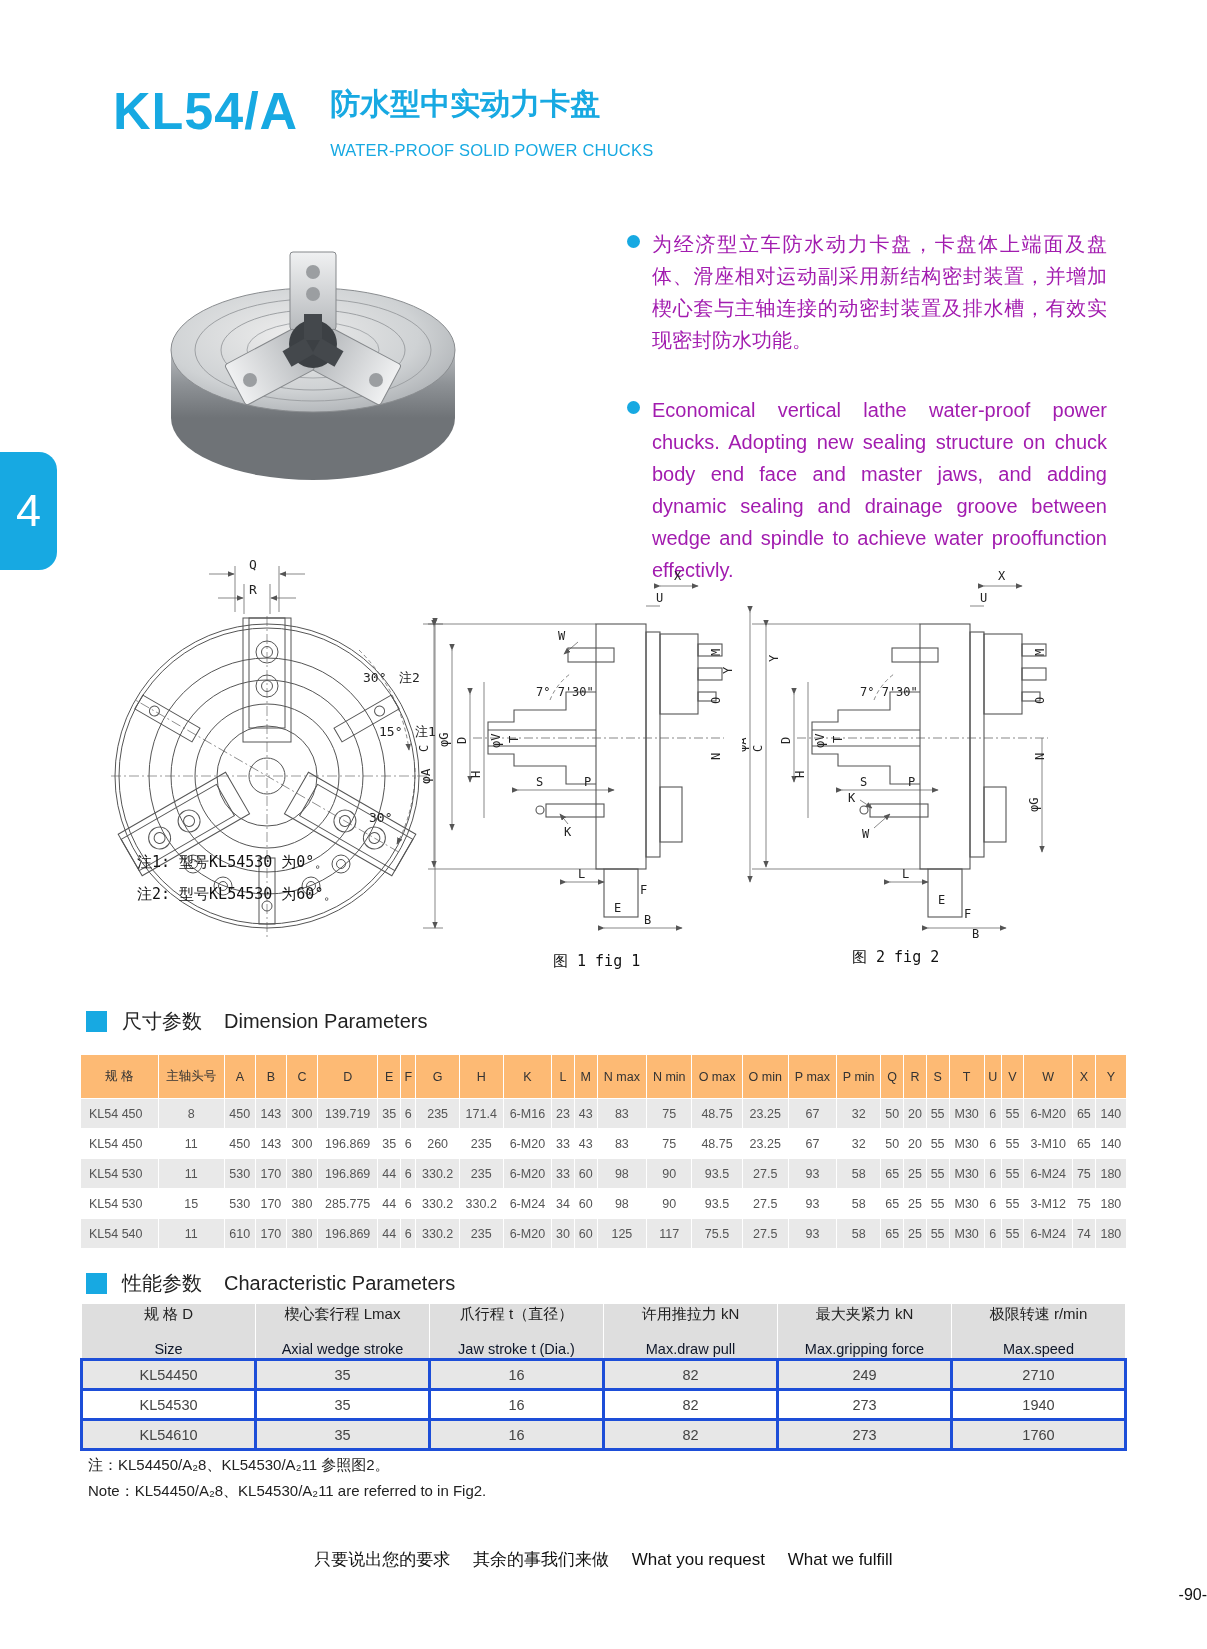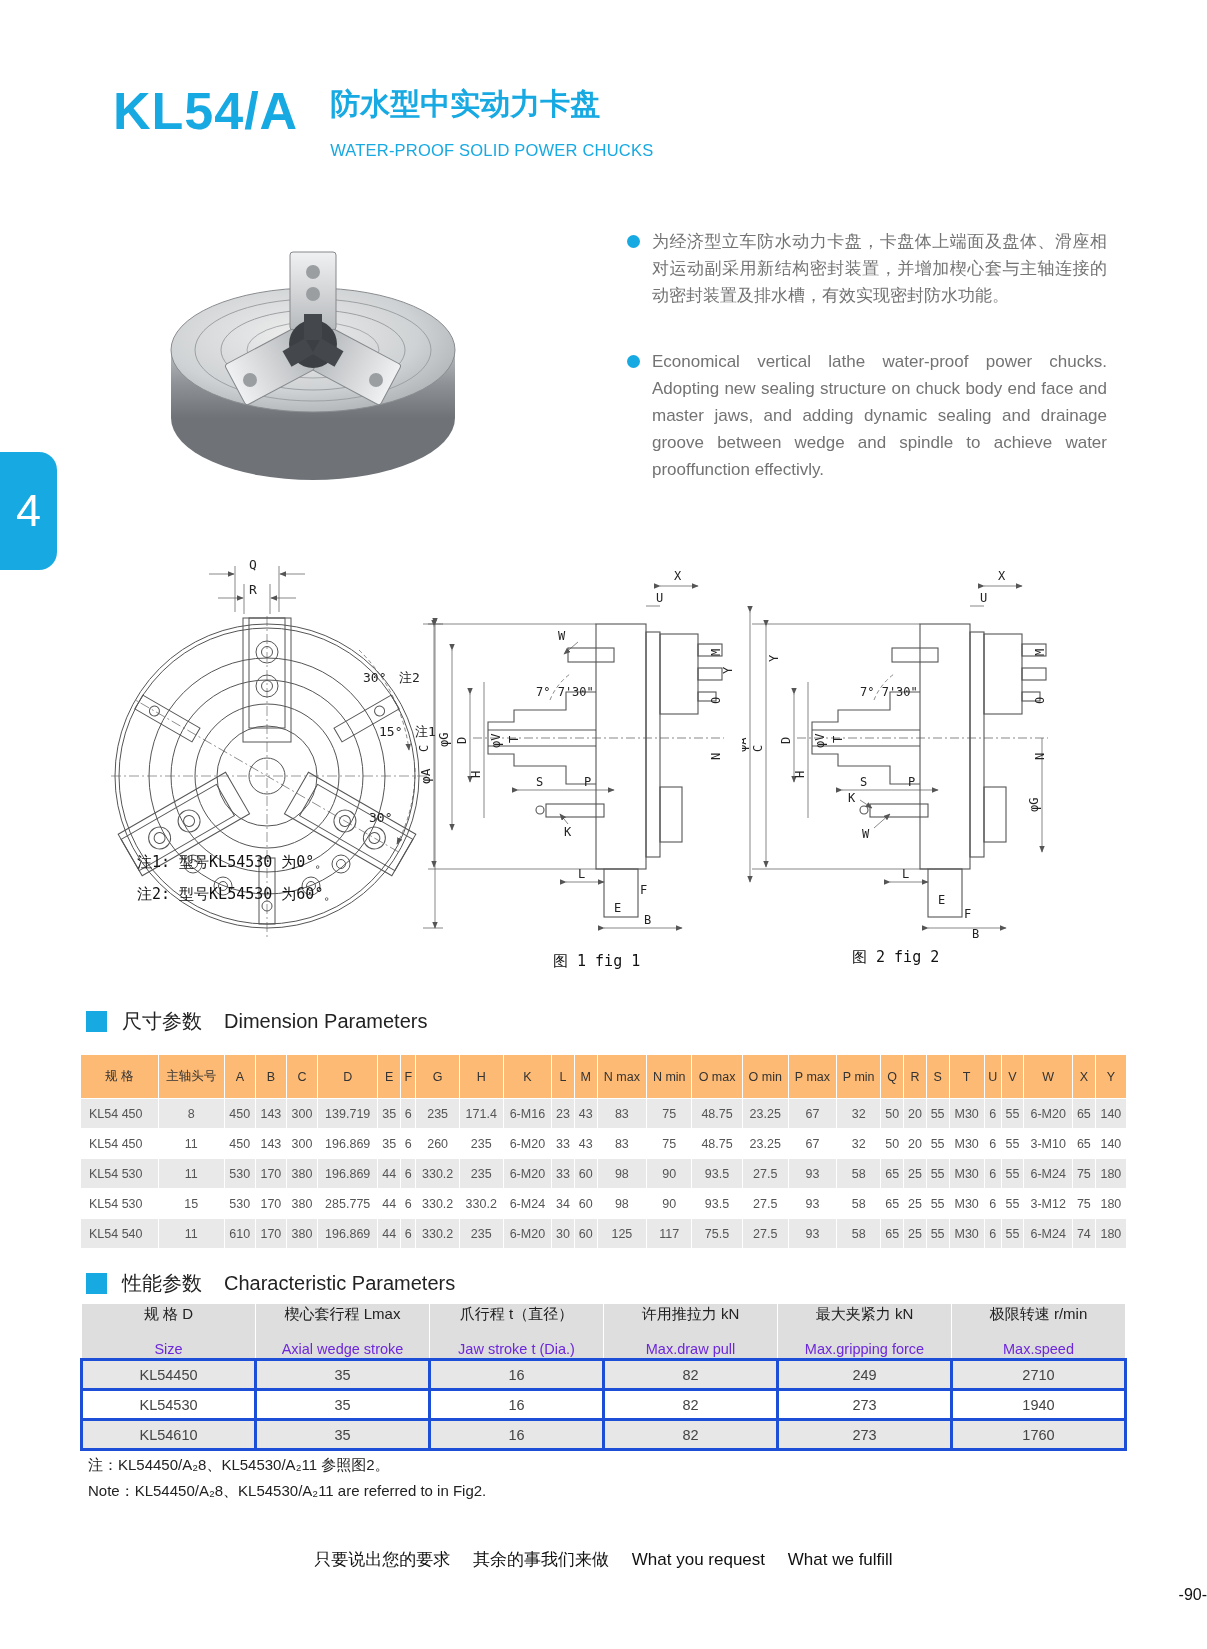--- a/index.html
+++ b/index.html
@@ -14,22 +14,22 @@
   .hdr .t-zh{color:#17a9e2;font-size:30px;font-weight:bold;line-height:1.15}
   .hdr .t-en{color:#17a9e2;font-size:16.5px;margin-top:19px;letter-spacing:.2px}
   
   .side-tab{position:absolute;left:0;top:452px;width:57px;height:118px;background:#17a9e2;
             border-radius:0 18px 18px 0;display:flex;align-items:center;justify-content:center;
             color:#fff;font-size:45px}
   
   .photo{position:absolute;left:158px;top:222px;width:310px;height:268px}
   
   .bullets{position:absolute;left:627px;top:228px;width:480px;list-style:none}
-  .bullets li{position:relative;padding-left:25px;font-size:17px;line-height:1.6;
-              text-align:justify;color:#737373;margin-bottom:38px}
+  .bullets li{position:relative;padding-left:25px;font-size:20px;line-height:1.6;
+              text-align:justify;color:#a21caf;margin-bottom:38px}
   .bullets li::before{content:"";position:absolute;left:0;top:7px;width:13px;height:13px;
               border-radius:50%;background:#17a9e2}
   
   .drawings{position:absolute;left:0;top:552px;width:1207px;height:430px}
   .front-svg{position:absolute;left:97px;top:2px}
   .fig1-svg{position:absolute;left:418px;top:0}
   .fig2-svg{position:absolute;left:742px;top:0}
   .tt{font-family:"DejaVu Sans Mono",monospace;fill:#222;font-size:12px}
   .tt13{font-family:"DejaVu Sans Mono",monospace;fill:#222;font-size:13px}
   .draw-notes{position:absolute;left:137px;top:294px;font-family:"DejaVu Sans Mono",monospace;
@@ -51,21 +51,21 @@
   .dim td{font-size:12.5px;color:#555;height:30px;border:1px solid #fff;padding:0 2px;
           text-align:center;white-space:nowrap}
   .dim tr.stripe td{background:#e9e9e9}
   .dim td:first-child{text-align:left;padding-left:8px}
   
   .char-wrap{position:absolute;left:80px;top:1303px;width:1047px}
   .char{table-layout:fixed}
   .char th{background:#dedede;font-weight:normal;height:56px;border:1px solid #fff;
            text-align:center;vertical-align:middle}
   .char th .zh{font-size:15px;color:#222}
-  .char th .en{font-size:14.5px;color:#6d28d9;margin-top:17px}
+  .char th .en{font-size:14.5px;color:#0f172a;margin-top:17px}
   .char td{font-size:14.5px;color:#444;height:30px;border:3px solid #1d4ed8;text-align:center}
   .char tr.stripe td{background:#e7e7e7}
   
   .footnotes{position:absolute;left:88px;top:1452px;font-size:15px;color:#222;line-height:1.75}
   .slogan{position:absolute;left:0;top:1548px;width:100%;text-align:center;font-size:17px;color:#111}
   .slogan span{margin:0 9px}
   .pageno{position:absolute;left:0;top:1586px;width:100%;text-align:right;font-size:16px;color:#111}
 </style>
 </head>
 <body>

